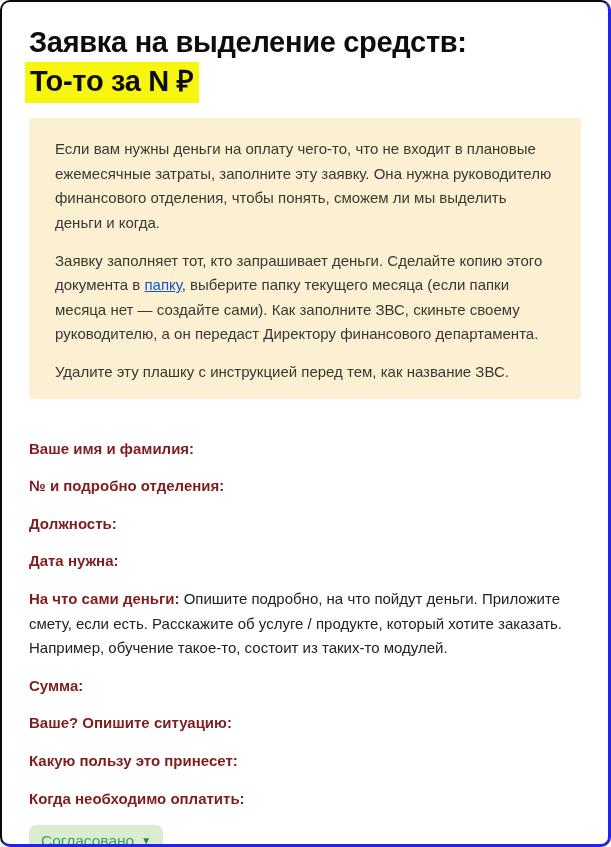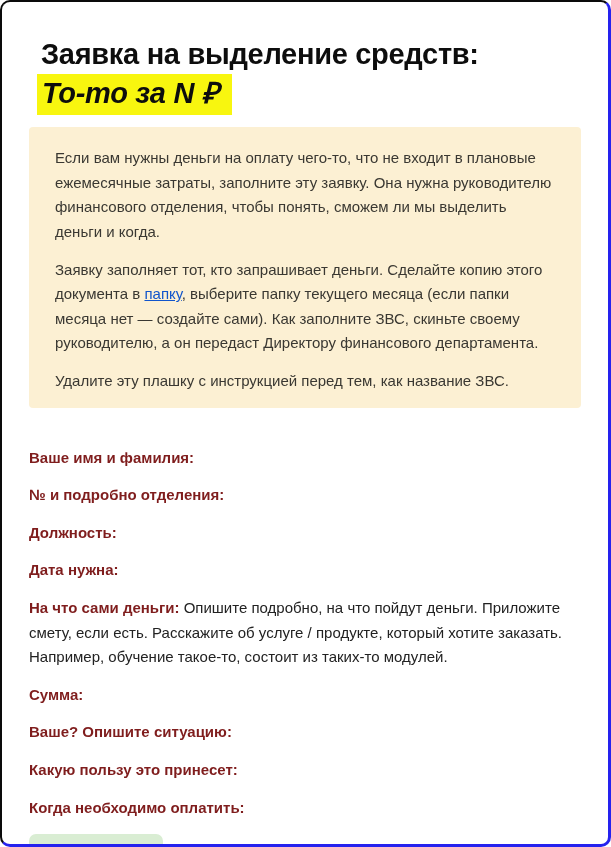--- a/index.html
+++ b/index.html
@@ -18,37 +18,36 @@
     width:611px;height:847px;
     border:2px solid var(--frame-dark);
     border-right:3px solid var(--frame-blue);
     border-bottom:3px solid var(--frame-blue);
     border-radius:10px;
     padding:21px 27px 0 27px;
     background:#ffffff;
     overflow:hidden;
   }
   .doc-title{
-    margin:12px;
+    margin:0;
     font-size:29px;
     line-height:1.35;
     font-weight:800;
     color:#0d0d0d;
     letter-spacing:-0.3px;
   }
   .doc-title .line{display:block;}
   .hl{
     display:inline-block;
     background:var(--highlight);
-    padding:0 14px 2px 5px;
+    padding:0 6px 2px 5px;
     margin-left:-4px;
-    font-style:italic;
   }
   .note{
-    margin-top:9px;
+    margin-top:15px;
     background:var(--note-bg);
     border-radius:4px;
     padding:19px 28px 14px 26px;
     font-size:15px;
     line-height:1.64;
     color:#3a3832;
   }
   .note p{margin:0 0 13px 0;}
   .note p:last-child{margin-bottom:0;}
   .note a{color:var(--link);text-decoration:underline;cursor:pointer;}

